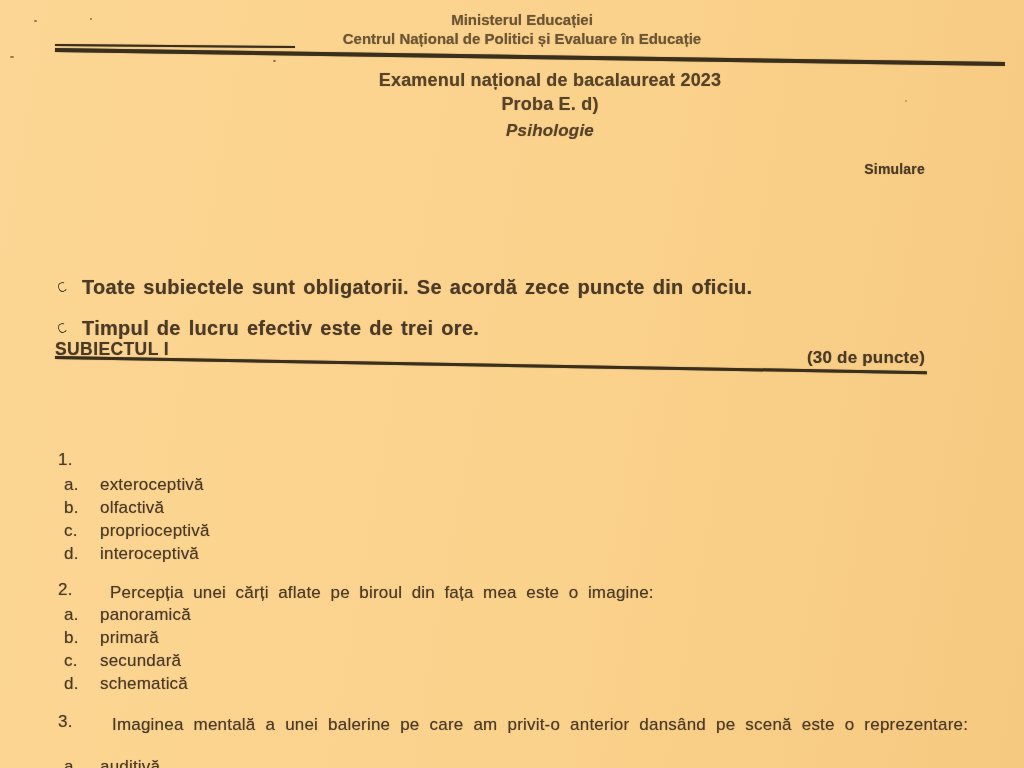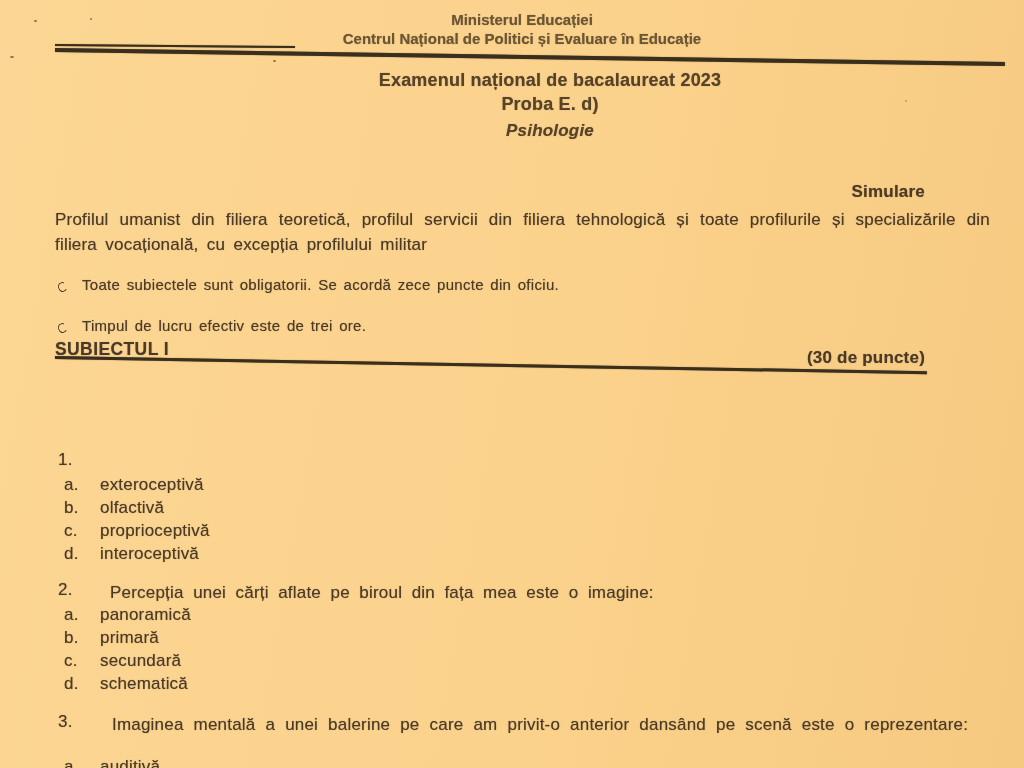--- a/index.html
+++ b/index.html
@@ -16,21 +16,21 @@
   .semi{ color:#564328;margin-left:28px; }
   .abs{ position:absolute; }
   .centered{ left:0; width:100%; text-align:center;padding-left:10px; }
   .bold{ font-weight:700; }
   .rule{ position:absolute; background:#3a2f1d; transform-origin:left center; box-shadow:0 0 1px rgba(58,47,29,.7); }
   .para{ font-size:17px; line-height:25px; text-align:justify; word-spacing:.2em; }
   .note-row{ position:absolute; left:58px; display:flex; align-items:flex-start; }
   .bullet{ width:7px; height:8px; border:1.6px solid #4a3a26; border-radius:50%;
            border-right-color:transparent; margin:6px 15px 0 0; flex:none;
            transform:rotate(-20deg); }
-  .note-txt{ font-size:15px; font-weight:400; letter-spacing:.3px; word-spacing:2px; }
+  .note-txt{ font-size:20px; font-weight:700; letter-spacing:.3px; word-spacing:2px; }
   .qnum{ position:absolute; left:58px; font-size:17px; }
   .qtext{ position:absolute; left:100px; width:905px; font-size:17px; line-height:25px; }
   .spread{ word-spacing:.27em; }
   .spread2{ word-spacing:.30em; text-align:justify; }
   .opt{ position:absolute; left:64px; display:flex; font-size:17px; line-height:21px; }
   .opt .letter{ width:36px; flex:none; }
   .speck{ position:absolute; background:#5a4730; border-radius:50%; opacity:.7; }
 </style>
 </head>
 <body>
@@ -40,23 +40,22 @@
   <div class="abs centered faded bold" style="top:11px;font-size:15px;">Ministerul Educației</div>
   <div class="abs centered faded bold" style="top:30px;font-size:15px;">Centrul Național de Politici și Evaluare în Educație</div>
 
   <div class="rule" style="left:55px;top:44px;width:240px;height:2px;transform:rotate(.5deg);"></div>
   <div class="rule" style="left:55px;top:48px;width:950px;height:3.5px;transform:rotate(.85deg);"></div>
 
   <div class="abs centered ink bold semi" style="top:70px;font-size:18px;">Examenul național de bacalaureat 2023</div>
   <div class="abs centered ink bold semi" style="top:94px;font-size:18px;">Proba E. d)</div>
   <div class="abs centered ink bold semi" style="top:121px;font-size:17px;font-style:italic;">Psihologie</div>
 
-  <div class="abs ink bold" style="top:182px;right:99px;font-size:17px;">Simulare</div>
+  <div class="abs ink bold" style="top:161px;right:99px;font-size:14px;">Simulare</div>
 
-  <div class="abs ink para" style="top:207px;left:55px;width:935px;">Profilul umanist din filiera teoretică, profilul servicii din filiera tehnologică și toate profilurile și specializările din filiera vocațională, cu excepția profilului militar</div>
 
   <div class="note-row" style="top:276px;">
     <span class="bullet"></span>
     <span class="note-txt ink">Toate subiectele sunt obligatorii. Se acordă zece puncte din oficiu.</span>
   </div>
   <div class="note-row" style="top:301px;margin-top:16px;">
     <span class="bullet"></span>
     <span class="note-txt ink">Timpul de lucru efectiv este de trei ore.</span>
   </div>
 

